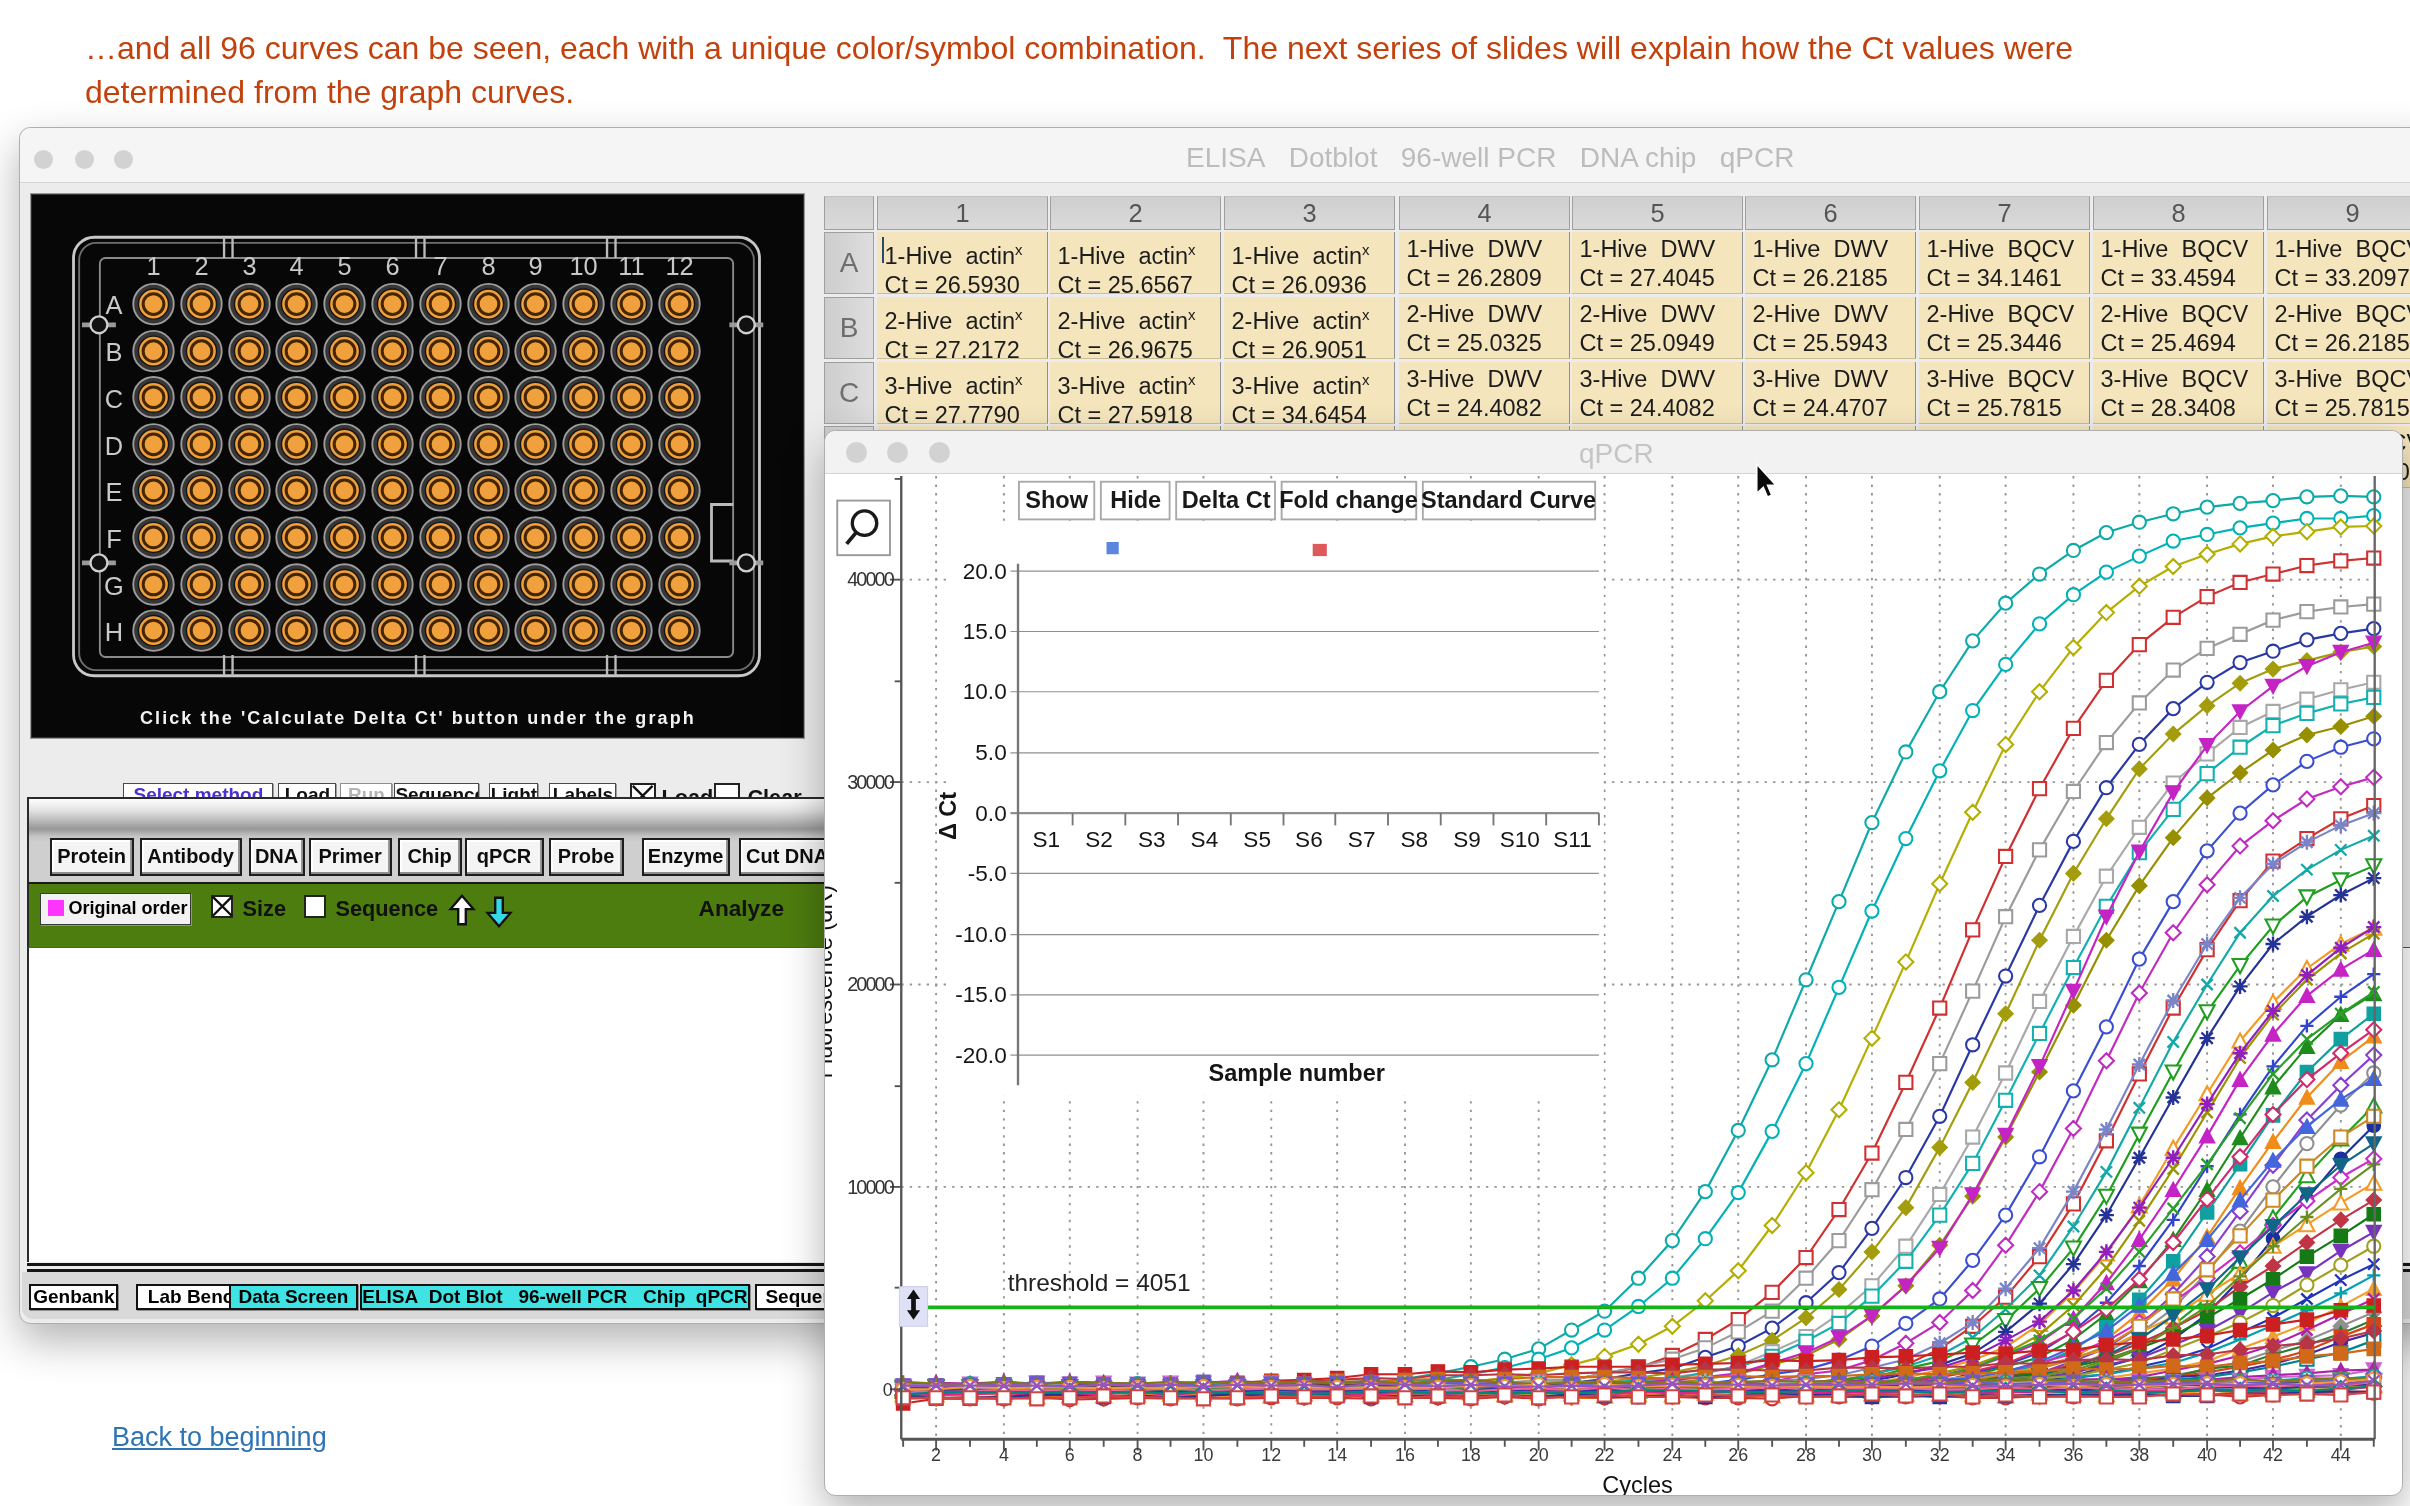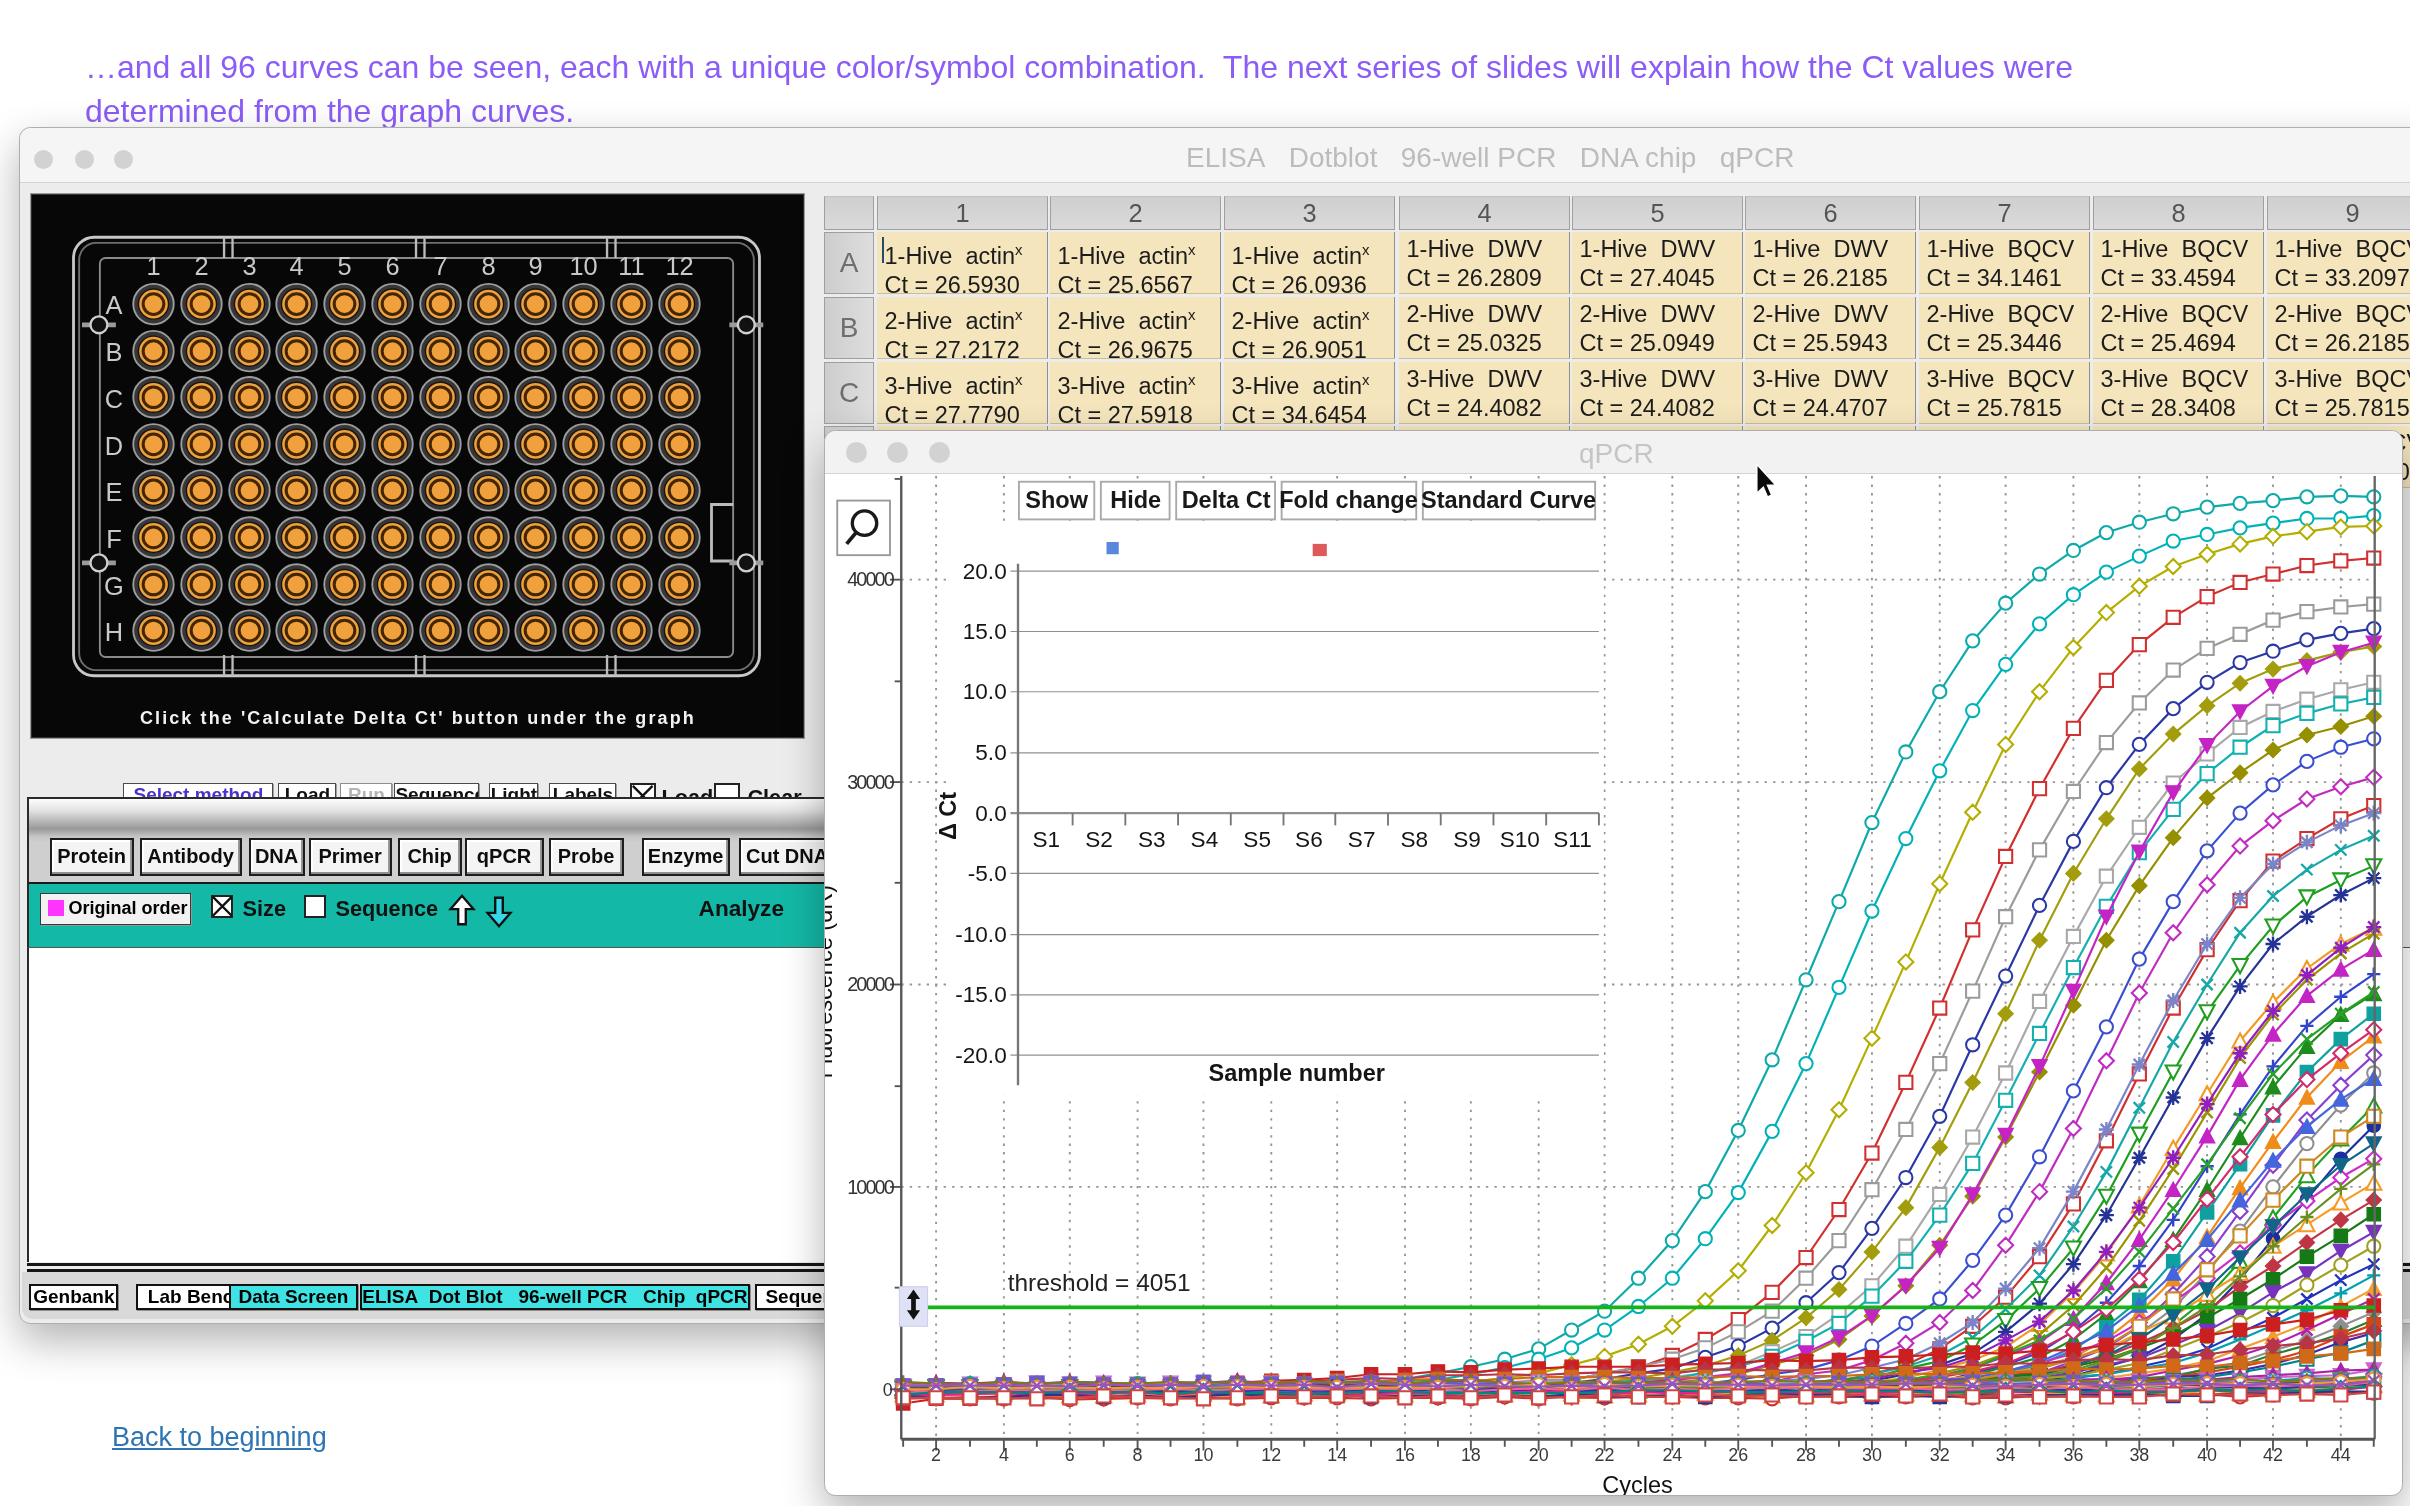--- a/index.html
+++ b/index.html
@@ -1,17 +1,17 @@
 <!DOCTYPE html>
 <html style="font-size:15px"><head><meta charset="utf-8"><style>
 * { margin:0; padding:0; box-sizing:border-box; }
 html,body { width:2411px; height:1507px; background:#fff; overflow:hidden;
   font-family:"Liberation Sans", sans-serif; }
 #slide { position:absolute; left:85px; top:26px; width:2166px;
-  font-size:32px; line-height:44px; color:#8b5cf6;margin-top:19px; }
+  font-size:32px; line-height:44px; color:#c2410c; }
 .win { position:absolute; background:#ececec; border:0.9px solid #aeaeae;
   border-radius:11.3px; box-shadow:0 17px 42px rgba(0,0,0,.30); }
 .tb { position:absolute; left:0; top:0; right:0; background:#f5f5f5;
   border-bottom:0.9px solid #d4d4d4; border-radius:11.3px 11.3px 0 0; }
 .light { position:absolute; border-radius:50%; background:#d2d2d2; }
 .wtitle { position:absolute; color:#bcbcbc; font-size:28px; white-space:nowrap;text-align:right; }
 #mainwin { left:19px; top:127px; width:2429px; height:1197px; }
 #mainwin .tb { height:55px; }
 #blackpanel { position:absolute; left:10.4px; top:65px; width:775px; height:546px;
   background:#070707; border:1.9px solid #9a9a9a; box-shadow:inset 0 0 0 0.9px #333; }
@@ -24,21 +24,21 @@
   text-align:center; line-height:22.6px; white-space:nowrap; overflow:hidden; }
 .cb { position:absolute; width:22.6px; height:22.6px; background:#fff; border:2.4px solid #222; }
 .cbl { position:absolute; font-size:21.7px; font-weight:700; color:#111; white-space:nowrap; }
 #toolpanel { position:absolute; left:6.6px; top:669px; width:810px; height:88px;
   border:2.8px solid #2a2a2a; border-bottom:3.8px solid #1a1a1a;
   background:linear-gradient(#fdfdfd 0%,#e2e2e2 14%,#989898 36%,#c4c4c4 45%,#cfcfcf 52%,#cfcfcf 100%); }
 .b2 { position:absolute; top:39px; height:38px; background:#f4f4f4; border:2.4px solid #1d1d1d;
   box-shadow:inset -1.9px -1.9px 0 #8f8f8f, inset 1.9px 1.9px 0 #fff;
   font-size:20px; font-weight:700; color:#0d0d0d; text-align:center; line-height:32px;
   white-space:nowrap; overflow:hidden;margin-left:8px; }
-#row3 { position:absolute; left:6.6px; top:756px; width:810px; height:63px; background:#14b8a6;
+#row3 { position:absolute; left:6.6px; top:756px; width:810px; height:63px; background:#4d7c0f;
   border-left:2.8px solid #2a2a2a; }
 #whitearea { position:absolute; left:6.6px; top:819px; width:2423px; height:315px; background:#fff;
   border-left:2.8px solid #2a2a2a; border-top:1.9px solid #555; }
 #dbl1 { position:absolute; left:6.6px; top:1135px; width:2423px; height:2.8px; background:#161616; }
 #dbl2 { position:absolute; left:6.6px; top:1141px; width:2423px; height:2.8px; background:#161616; }
 #tabbar { position:absolute; left:1.9px; top:1144px; width:2428px; height:47px; background:#d9d9d9;
   border-radius:0 0 11.3px 11.3px; }
 .tab { position:absolute; top:12.2px; height:26px; border:2.4px solid #111; background:#fff;
   font-size:19px; font-weight:700; color:#000; text-align:center; line-height:21.7px;
   box-shadow:0.9px 0.9px 0 #888; white-space:nowrap; overflow:hidden; }

